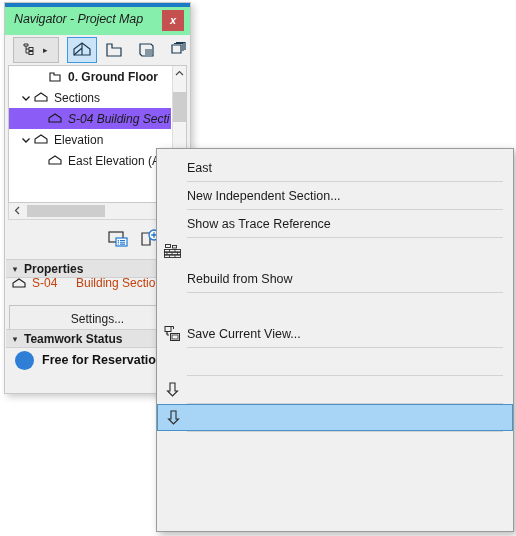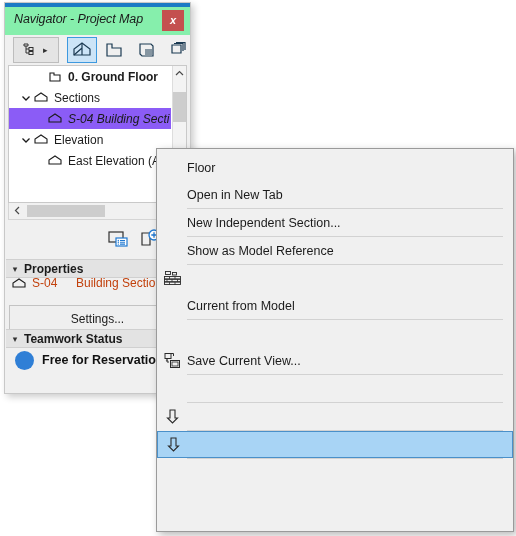--- a/index.html
+++ b/index.html
@@ -482,40 +482,36 @@
     </div>
 
   </div>
 
   <div id="ctxmenu">
 
     <div class="menu-pad"></div>
 
     <div class="menu-item">
       <span class="mi-icon"></span>
-      <span class="mi-label">Floor</span>
-    </div>
-
-    <div class="menu-item">
-      <span class="mi-icon"></span>
-      <span class="mi-label">Open in New Tab</span>
-    </div>
+      <span class="mi-label">East</span>
+    </div>
+
 
     <div class="menu-sep"></div>
 
     <div class="menu-item">
       <span class="mi-icon"></span>
       <span class="mi-label">New Independent Section...</span>
     </div>
 
     <div class="menu-sep"></div>
 
     <div class="menu-item">
       <span class="mi-icon"></span>
-      <span class="mi-label">Show as Model Reference</span>
+      <span class="mi-label">Show as Trace Reference</span>
     </div>
 
     <div class="menu-sep"></div>
 
     <div class="menu-item">
       <span class="mi-icon">
         <svg width="19" height="17" viewBox="0 0 19 17">
           <rect x="2.5" y="1.5" width="5" height="3" fill="none" stroke="#2b2b2b" stroke-width="0.9"></rect>
           <rect x="9.5" y="2.5" width="4" height="2.5" fill="none" stroke="#2b2b2b" stroke-width="0.9"></rect>
           <rect x="1.5" y="6.5" width="16" height="2.4" fill="none" stroke="#2b2b2b" stroke-width="0.9"></rect>
@@ -523,21 +519,21 @@
           <rect x="1.5" y="12.1" width="16" height="2.4" fill="none" stroke="#2b2b2b" stroke-width="0.9"></rect>
           <path d="M6.5,6.5 L6.5,8.9 M12,6.5 L12,8.9 M4,9.3 L4,11.7 M9,9.3 L9,11.7 M14.5,9.3 L14.5,11.7 M6.5,12.1 L6.5,14.5 M12,12.1 L12,14.5" stroke="#2b2b2b" stroke-width="0.8"></path>
         </svg>
       </span>
       <span class="mi-label"></span>
     </div>
 
 
     <div class="menu-item">
       <span class="mi-icon"></span>
-      <span class="mi-label">Current from Model</span>
+      <span class="mi-label">Rebuild from Show</span>
     </div>
 
 
     <div class="menu-sep"></div>
 
     <div class="menu-item">
       <span class="mi-icon"></span>
       <span class="mi-label"></span>
     </div>
 

